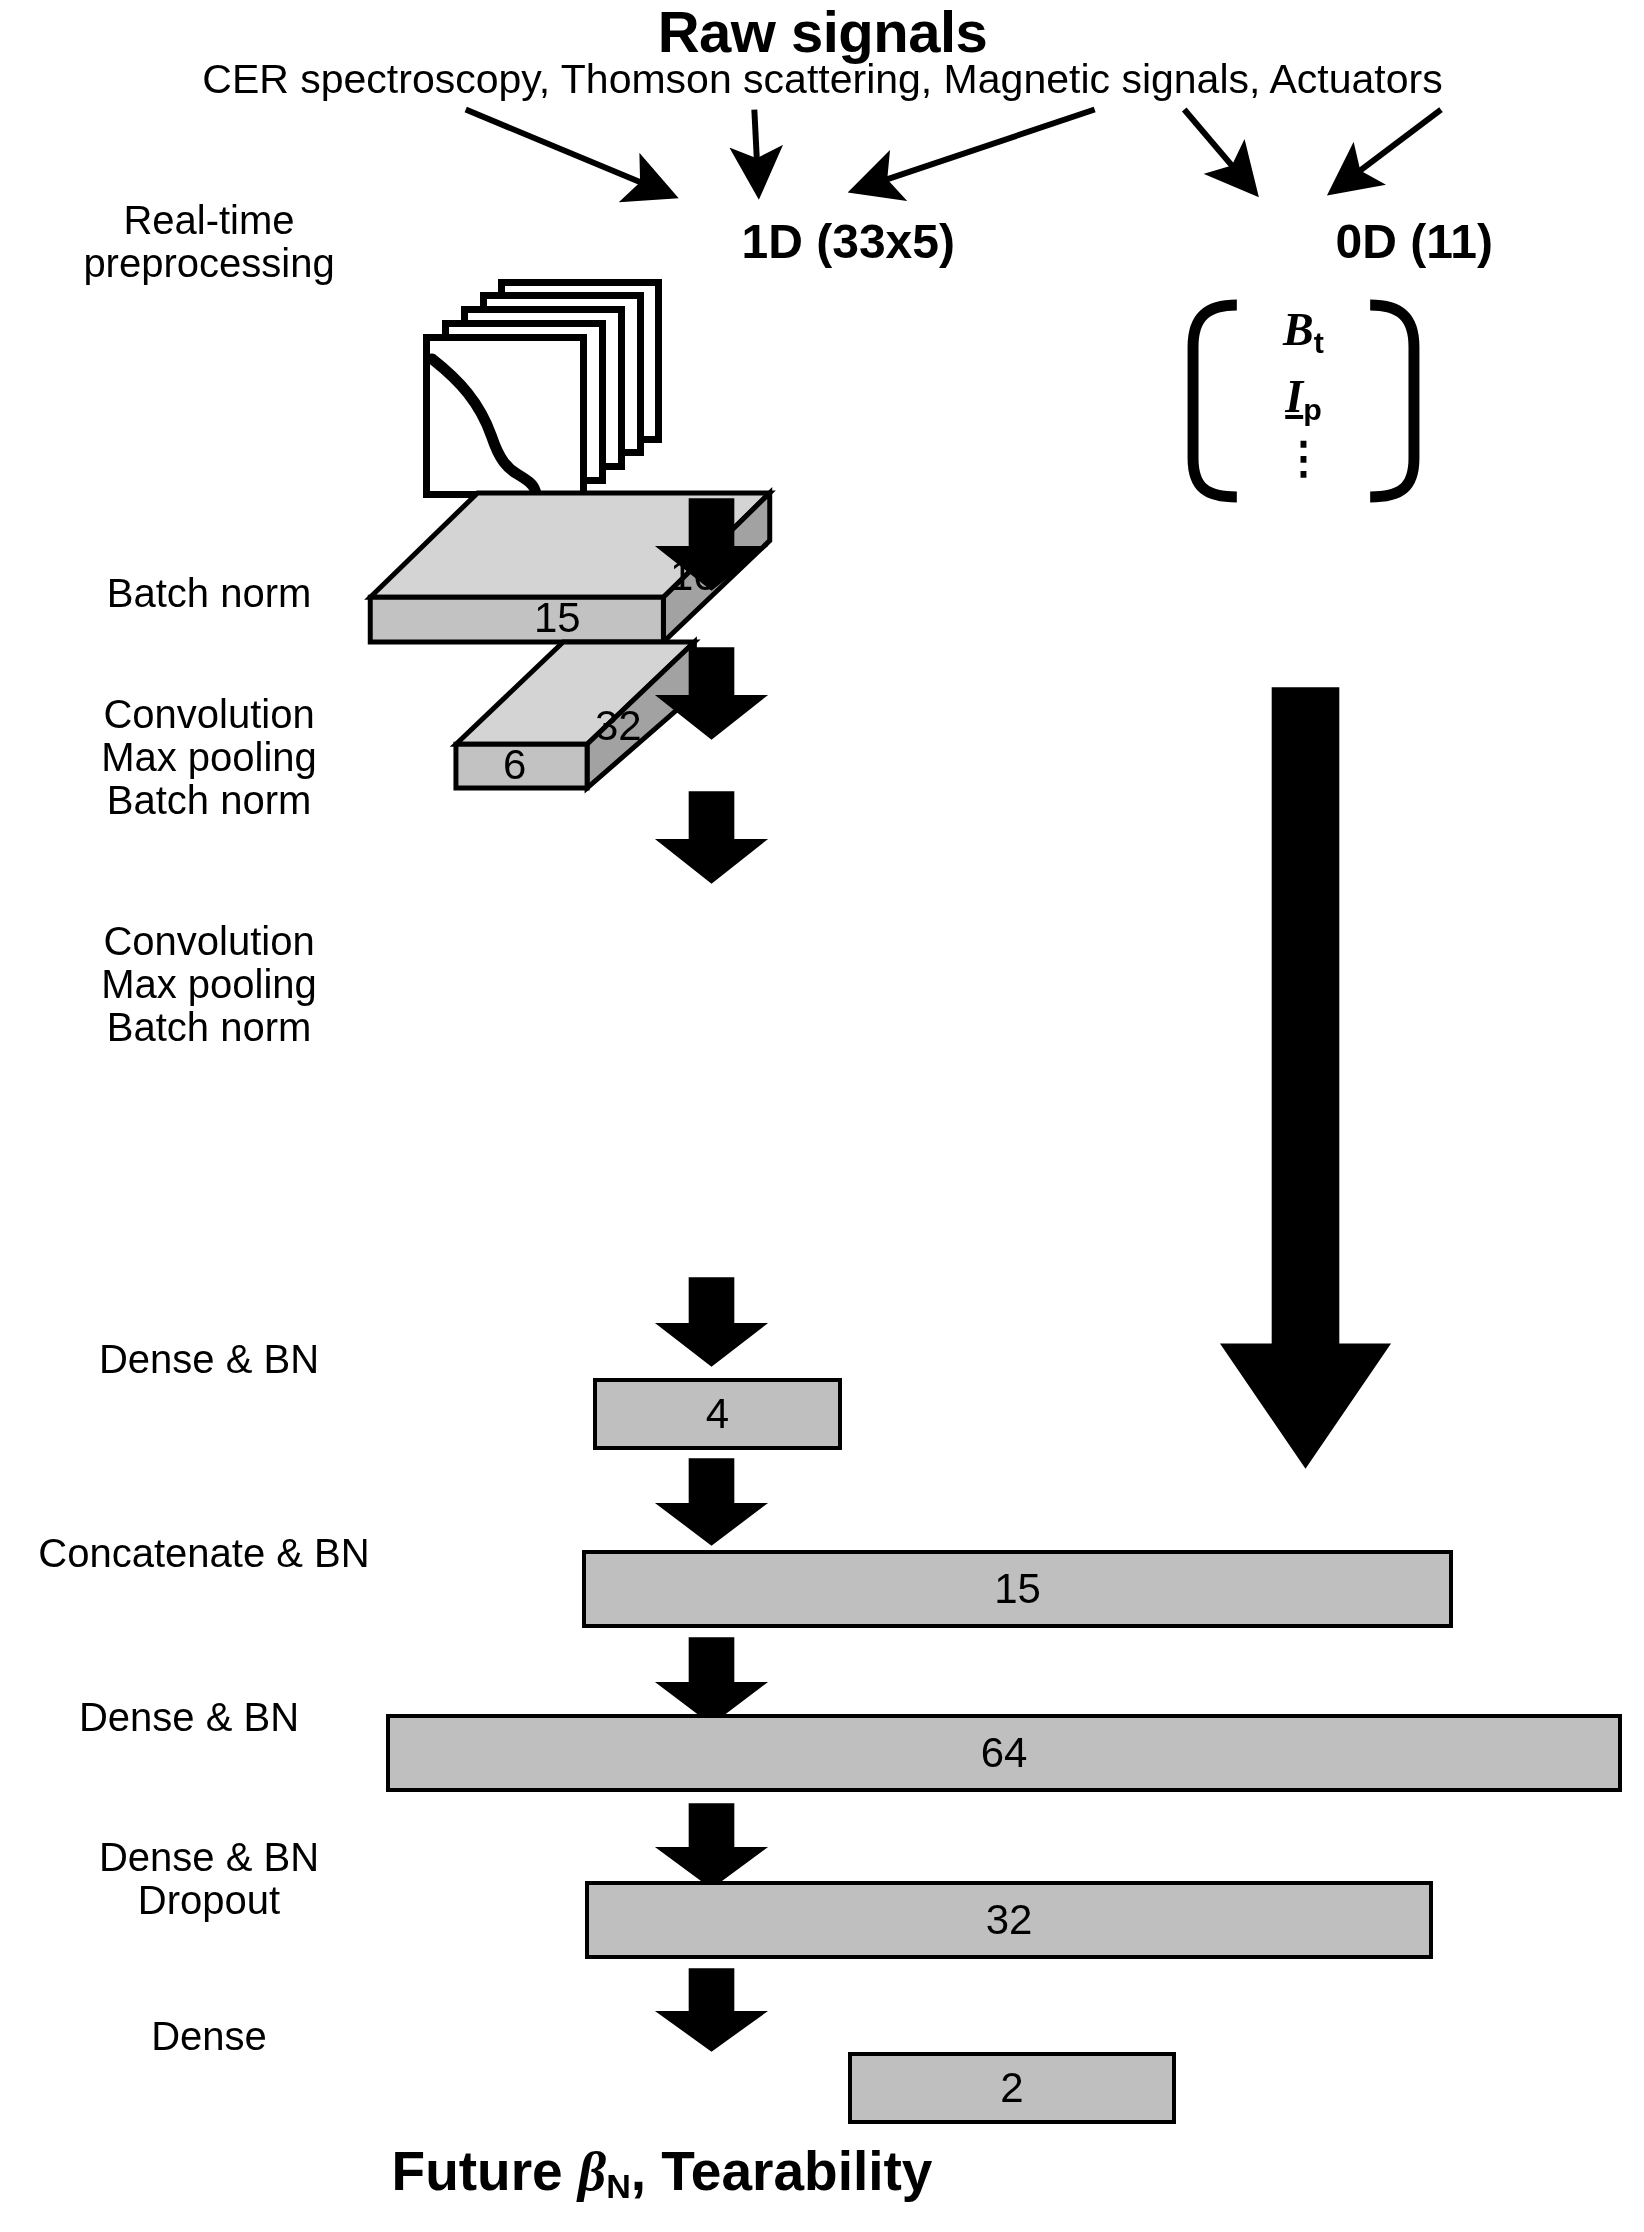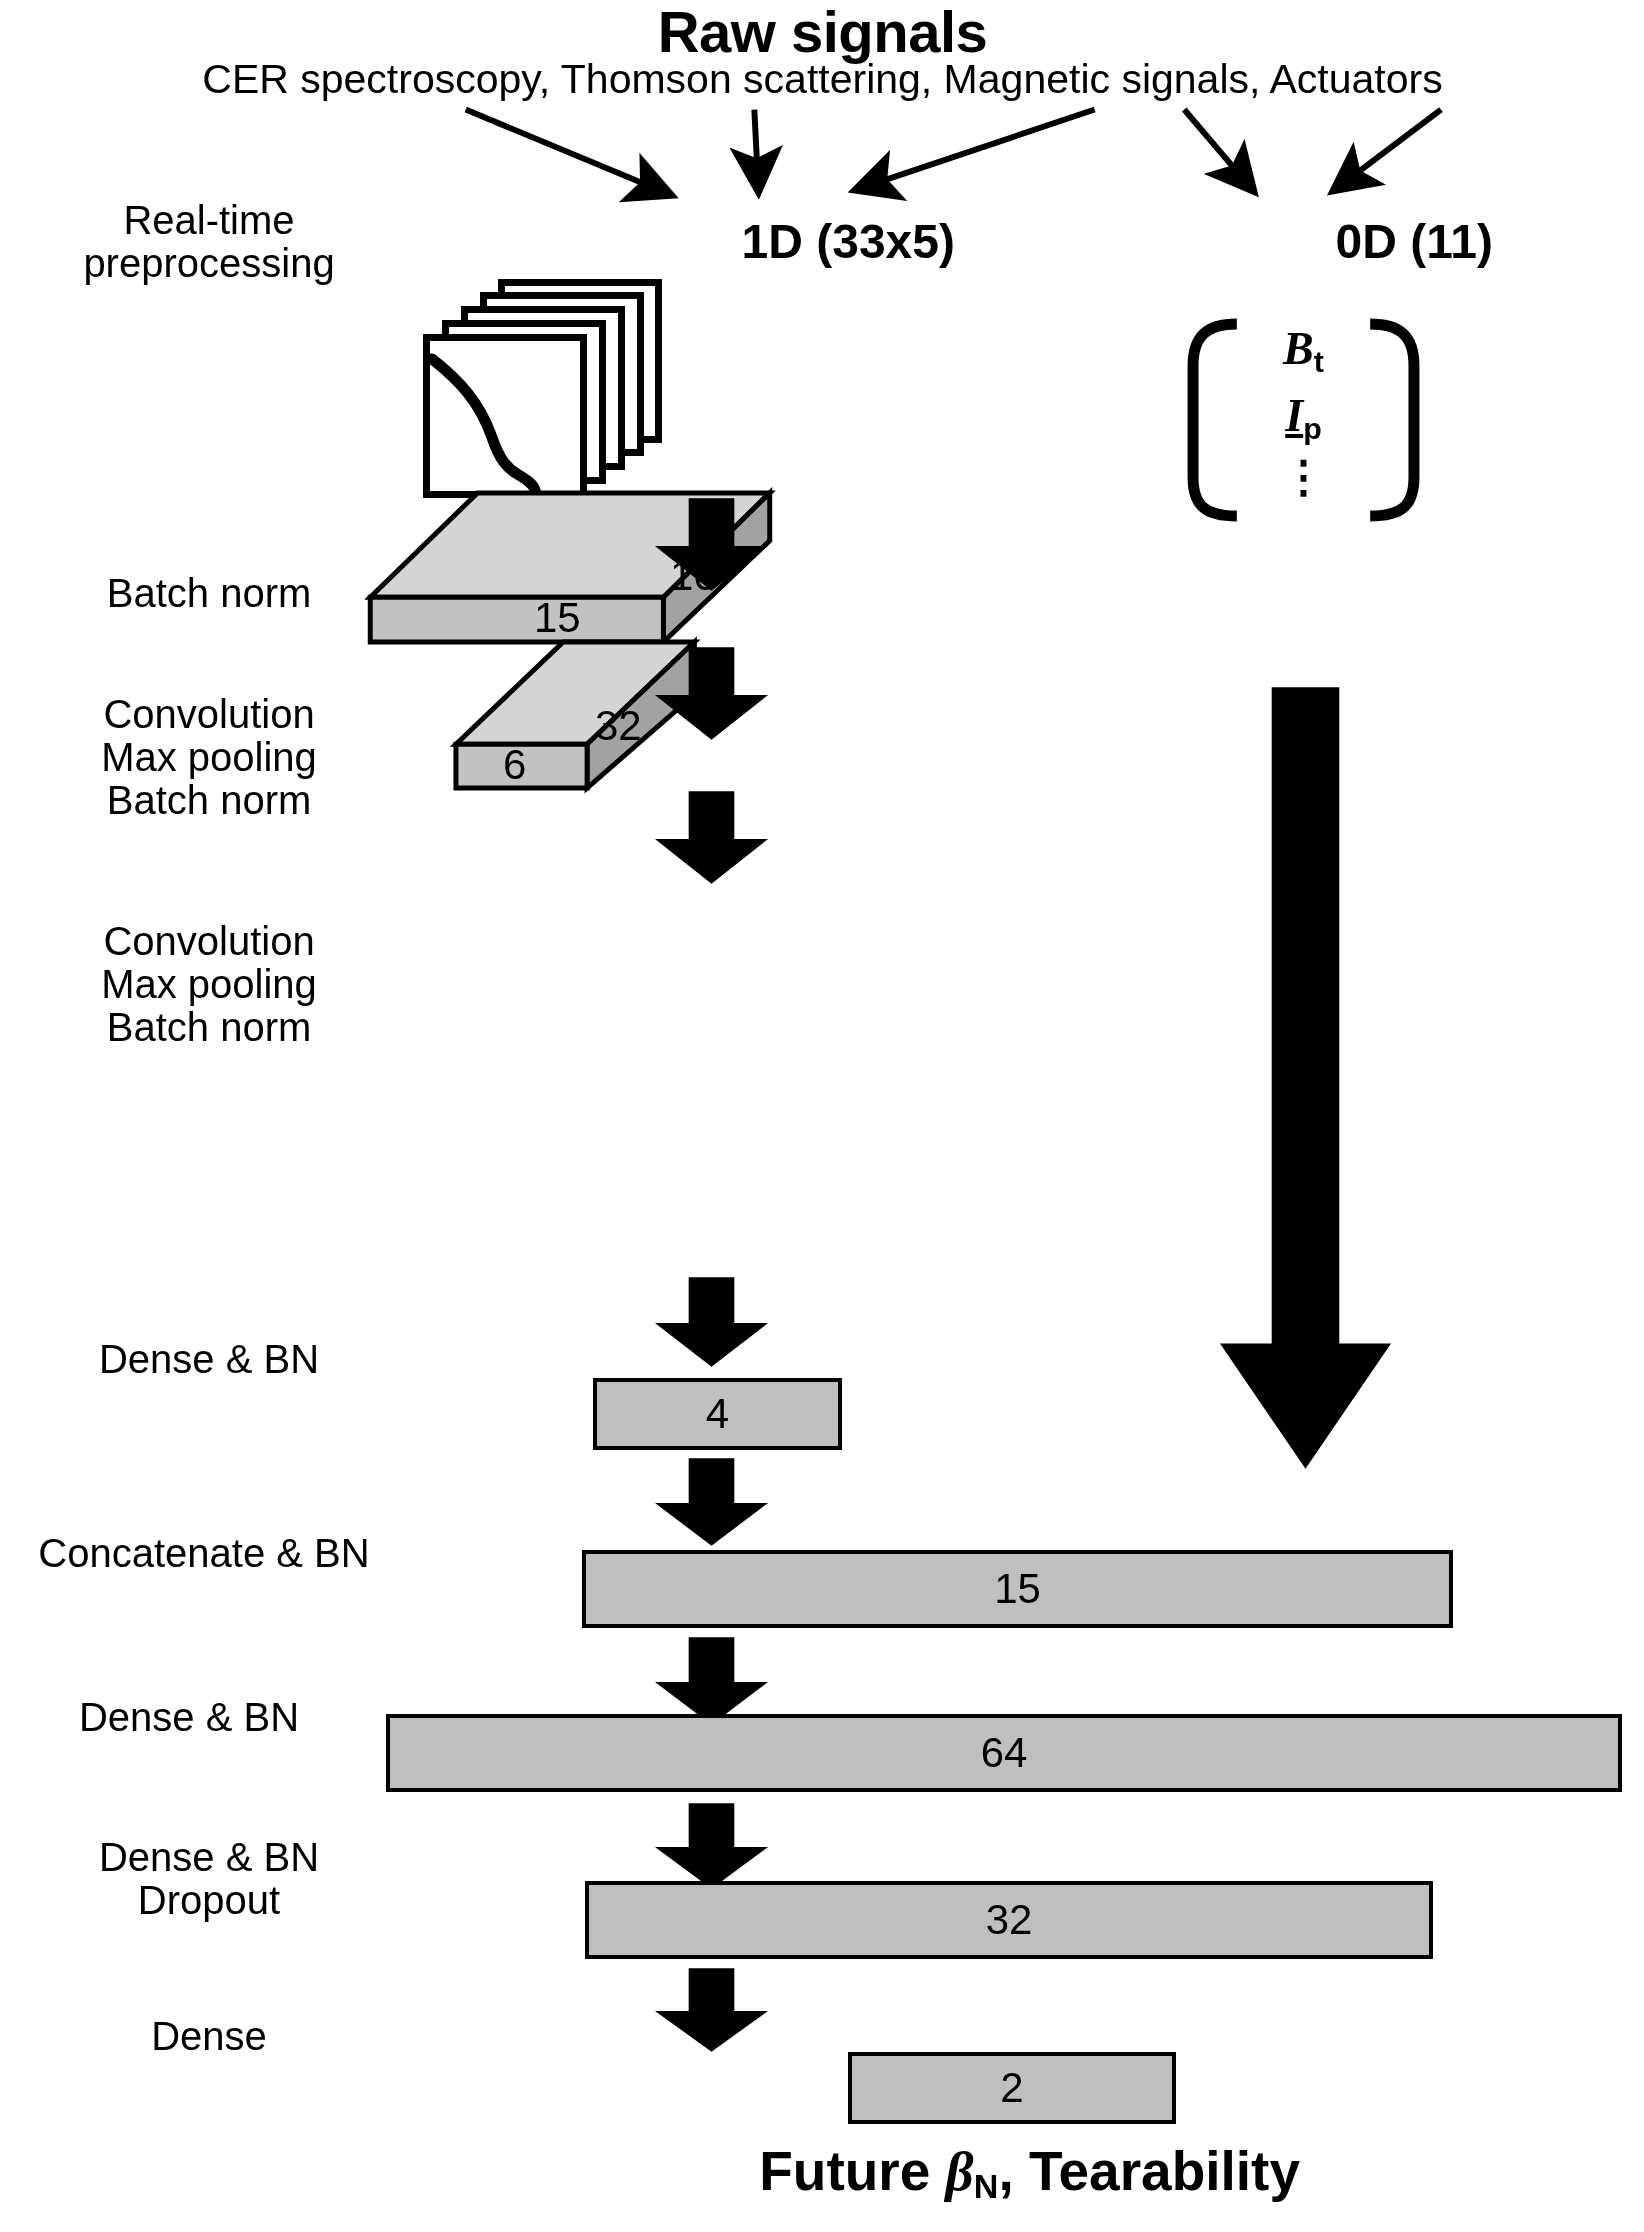--- a/index.html
+++ b/index.html
@@ -96,21 +96,21 @@
   .slab { position: absolute; }
   .slab svg { display: block; overflow: visible; }
   .slab-num {
     position: absolute;
     font-size: 42px;
     line-height: 1;
     color: #000000;
   }
 
   
-  .vector-box { position: absolute; margin-top: 19px; }
+  .vector-box { position: absolute; }
   .vector-box svg { display: block; }
   .vec-items {
     position: absolute;
     left: 0; top: 0;
     width: 100%;
     text-align: center;
     font-family: "Liberation Serif", serif;
   }
   .vec-item {
     font-size: 46px;
@@ -307,18 +307,18 @@
   <div class="abs blockarrow" style="left:647px; top:1968px;">
     <svg width="129" height="86" viewBox="0 0 130 86">
       <path d="M 42 0 L 88 0 L 88 43 L 122 43 L 65 84 L 8 43 L 42 43 Z" fill="#000"></path>
     </svg>
   </div>
 
   <div class="abs bar" style="left:848px; top:2052px; width:328px; height:72px;">
     <span class="bar-num">2</span>
   </div>
 
-  <div class="abs output-label" style="left:0px; top:2139px; width:1300px;text-align:right;">
+  <div class="abs output-label" style="left:12px; top:2139px; width:1300px;">
     <span>Future </span><span class="beta">β</span><sub>N</sub><span>, Tearability</span>
   </div>
 
 </div>
 
 
 </body></html>

